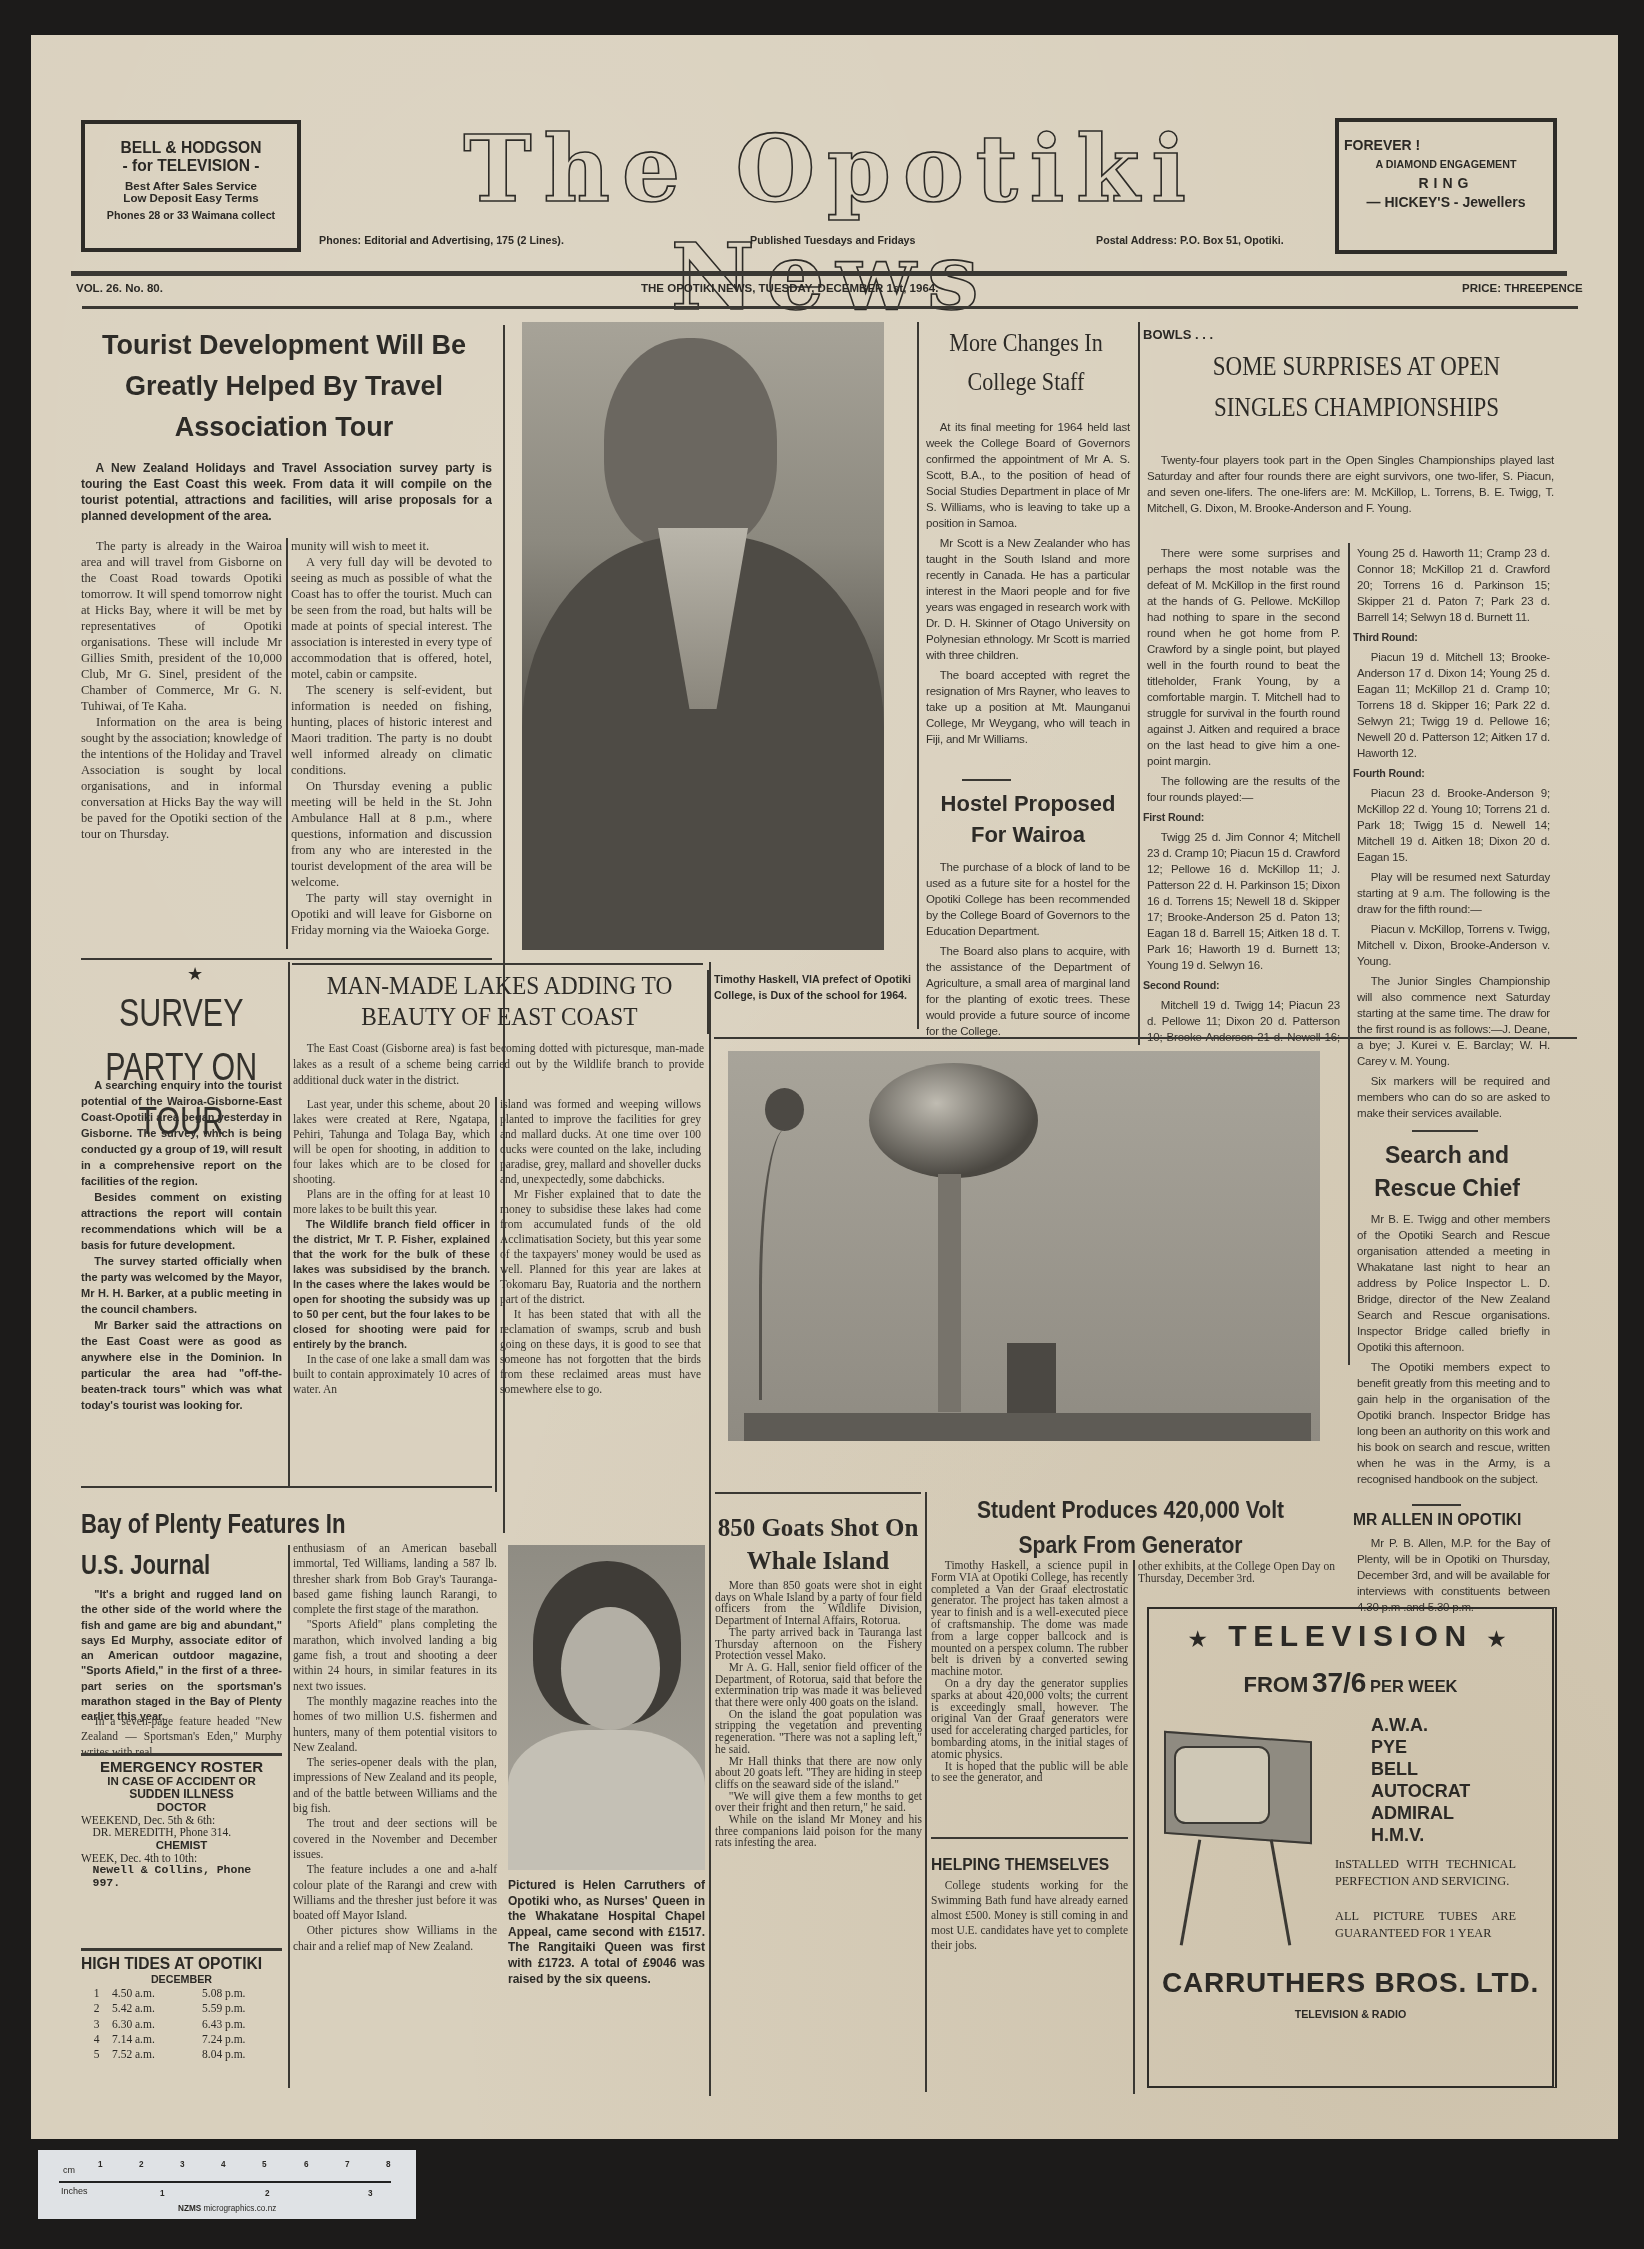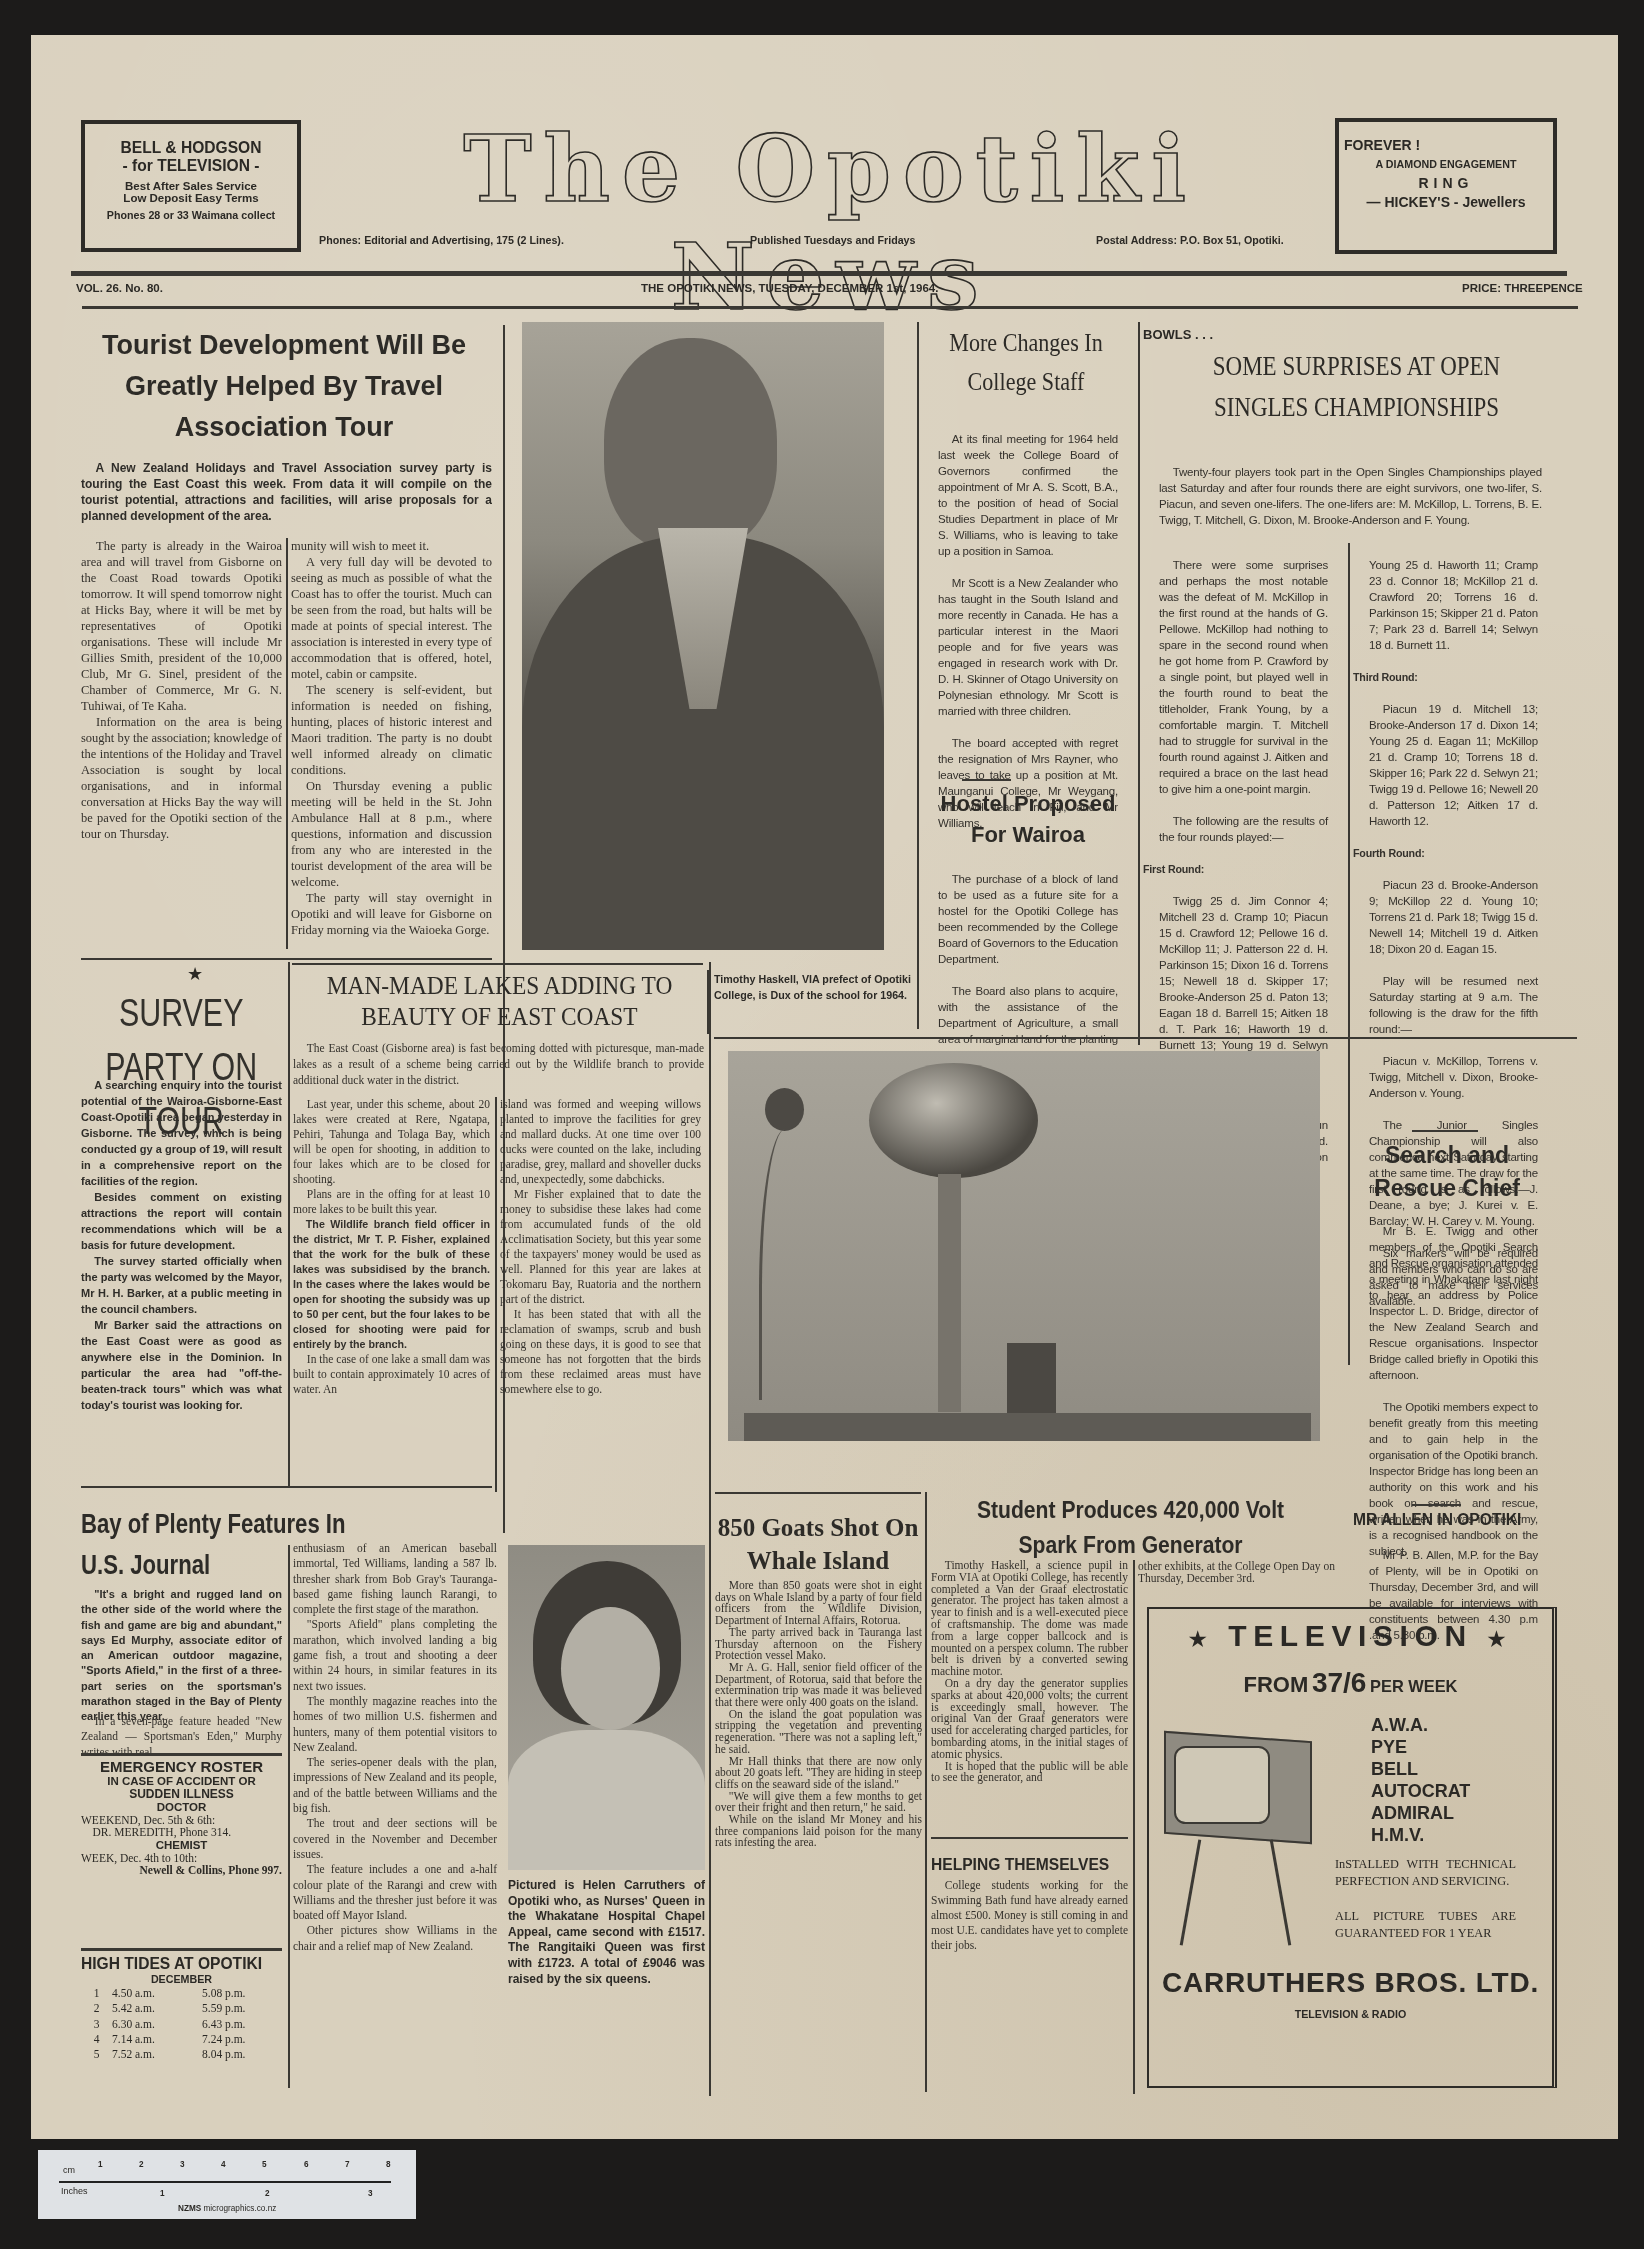--- a/index.html
+++ b/index.html
@@ -9,21 +9,21 @@
   .abs{position:absolute;}
   .box{border:4.1px solid #2e2c28;box-sizing:border-box;text-align:center;font-family:"Liberation Sans",sans-serif;font-weight:bold;}
   .condensed{font-family:"Liberation Sans",sans-serif;font-weight:bold;transform-origin:left top;}
   .head-sans{font-family:"Liberation Sans",sans-serif;font-weight:bold;color:#2d2b27;text-align:center;line-height:1.15;}
   .head-serif{font-family:"Liberation Serif",serif;font-weight:bold;color:#2d2b27;text-align:center;line-height:1.15;}
   .body{font-size:12.5px;line-height:16px;text-align:justify;color:#34312c;}
   .body p{margin:0;text-indent:1.2em;}
   .lead{font-family:"Liberation Sans",sans-serif;font-weight:bold;font-size:12px;line-height:16px;text-align:justify;color:#2f2d29;}
   .lead p{margin:0;text-indent:1.2em;}
   .narrow{font-family:"Liberation Sans",sans-serif;font-size:11.5px;line-height:16px;letter-spacing:-0.2px;text-align:justify;color:#34312c;}
-  .narrow p{margin:16px;text-indent:1.2em;}
+  .narrow p{margin:4px;text-indent:1.2em;}
   .vr{position:absolute;width:1.6px;background:#3a3833;}
   .hr{position:absolute;height:2.5px;background:#3a3833;}
   .photo{position:absolute;background:#7d7a72;overflow:hidden;}
   .caption{font-family:"Liberation Sans",sans-serif;font-weight:bold;font-size:12px;line-height:15.6px;text-align:justify;color:#2c2a26;}
   .sub{font-family:"Liberation Sans",sans-serif;font-weight:bold;font-size:12px;}
   .ruler{position:absolute;left:38px;top:2150px;width:378px;height:69px;background:#dfe2e5;}
 </style>
 </head>
 <body>
 
@@ -205,21 +205,21 @@
 <div class="hr" style="left:81px;top:1753px;width:201px;height:2.5px;"></div>
 <div class="abs" style="left:81px;top:1759px;width:201px;font-family:'Liberation Sans',sans-serif;font-size:11.5px;line-height:12.7px;">
   <div class="sub" style="text-align:center;font-size:15px;line-height:16.4px;">EMERGENCY ROSTER</div>
   <div class="sub" style="text-align:center;font-size:11.5px;">IN CASE OF ACCIDENT OR</div>
   <div class="sub" style="text-align:center;font-size:12px;">SUDDEN ILLNESS</div>
   <div class="sub" style="text-align:center;font-size:11.5px;">DOCTOR</div>
   <div style="font-family:'Liberation Serif',serif;">WEEKEND, Dec. 5th &amp; 6th:</div>
   <div style="font-family:'Liberation Serif',serif;padding-left:11.5px;">DR. MEREDITH, Phone 314.</div>
   <div class="sub" style="text-align:center;font-size:11.5px;">CHEMIST</div>
   <div style="font-family:'Liberation Serif',serif;">WEEK, Dec. 4th to 10th:</div>
-  <div style="padding-left:11.5px;font-weight:bold;font-family:Liberation Serif, serif;text-align:right;">Newell &amp; Collins, Phone 997.</div>
+  <div style="padding-left:11.5px;font-weight:bold;font-family:Liberation Mono, monospace;">Newell &amp; Collins, Phone 997.</div>
 </div>
 <div class="hr" style="left:81px;top:1948px;width:201px;height:2.5px;"></div>
 
 <div class="abs" style="left:81px;top:1955px;width:201px;font-family:'Liberation Serif',serif;font-size:11.5px;line-height:15.3px;">
   <div class="sub" style="font-size:15.6px;line-height:18px;">HIGH TIDES AT OPOTIKI</div>
   <div class="sub" style="text-align:center;font-size:10.7px;line-height:13px;">DECEMBER</div>
   <div style="display:flex;">
       <span style="width:31px;text-align:center;">1</span>
       <span style="width:90px;">4.50 a.m.</span>
       <span>5.08 p.m.</span>

